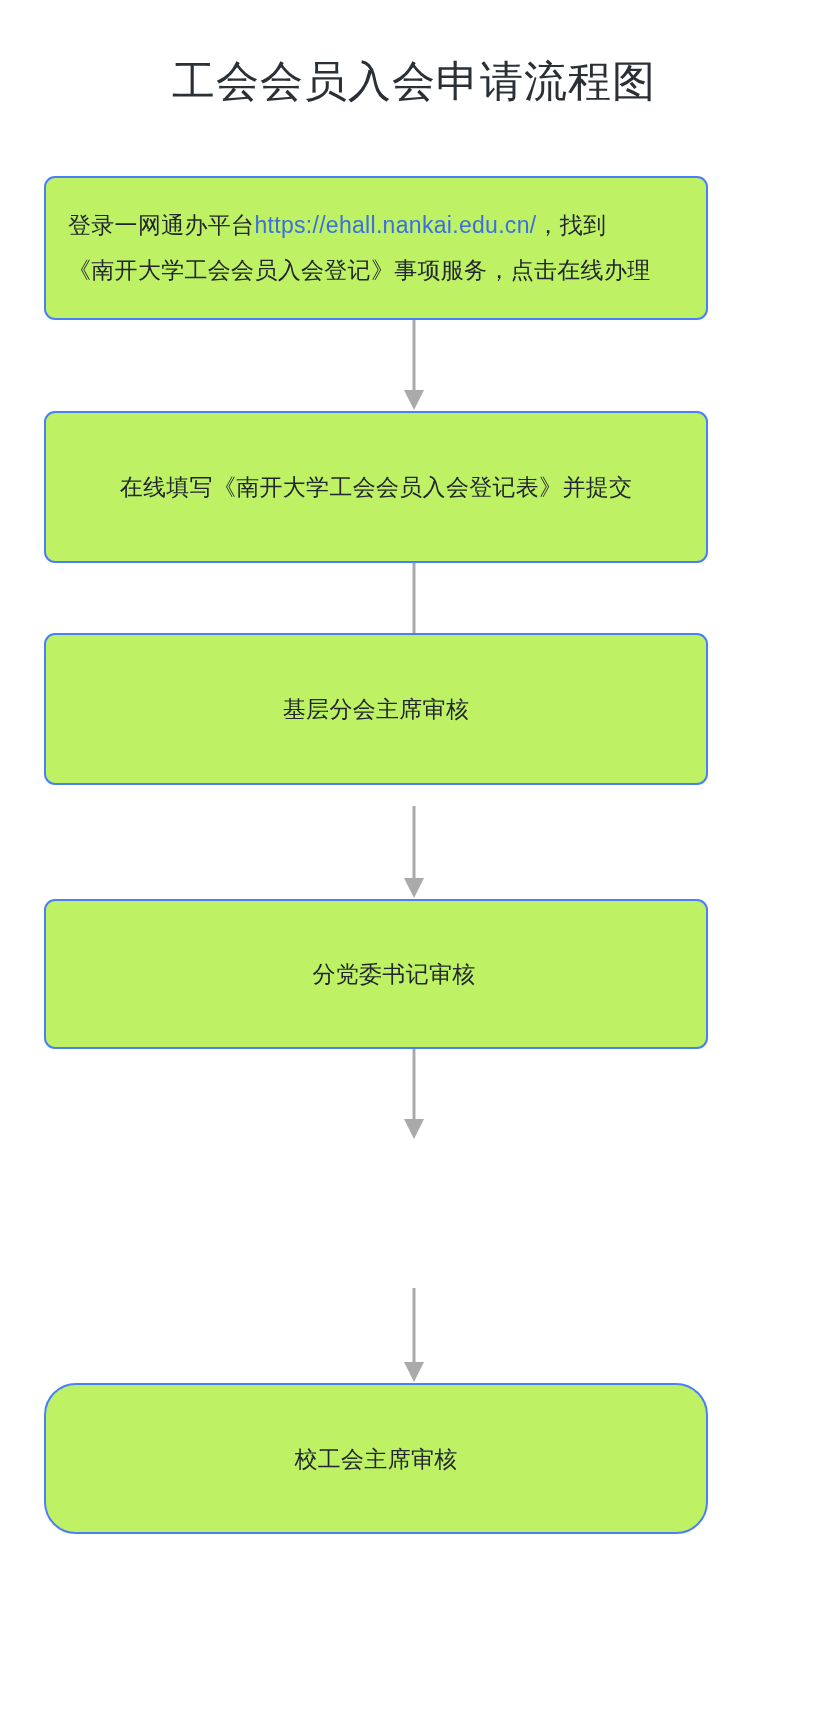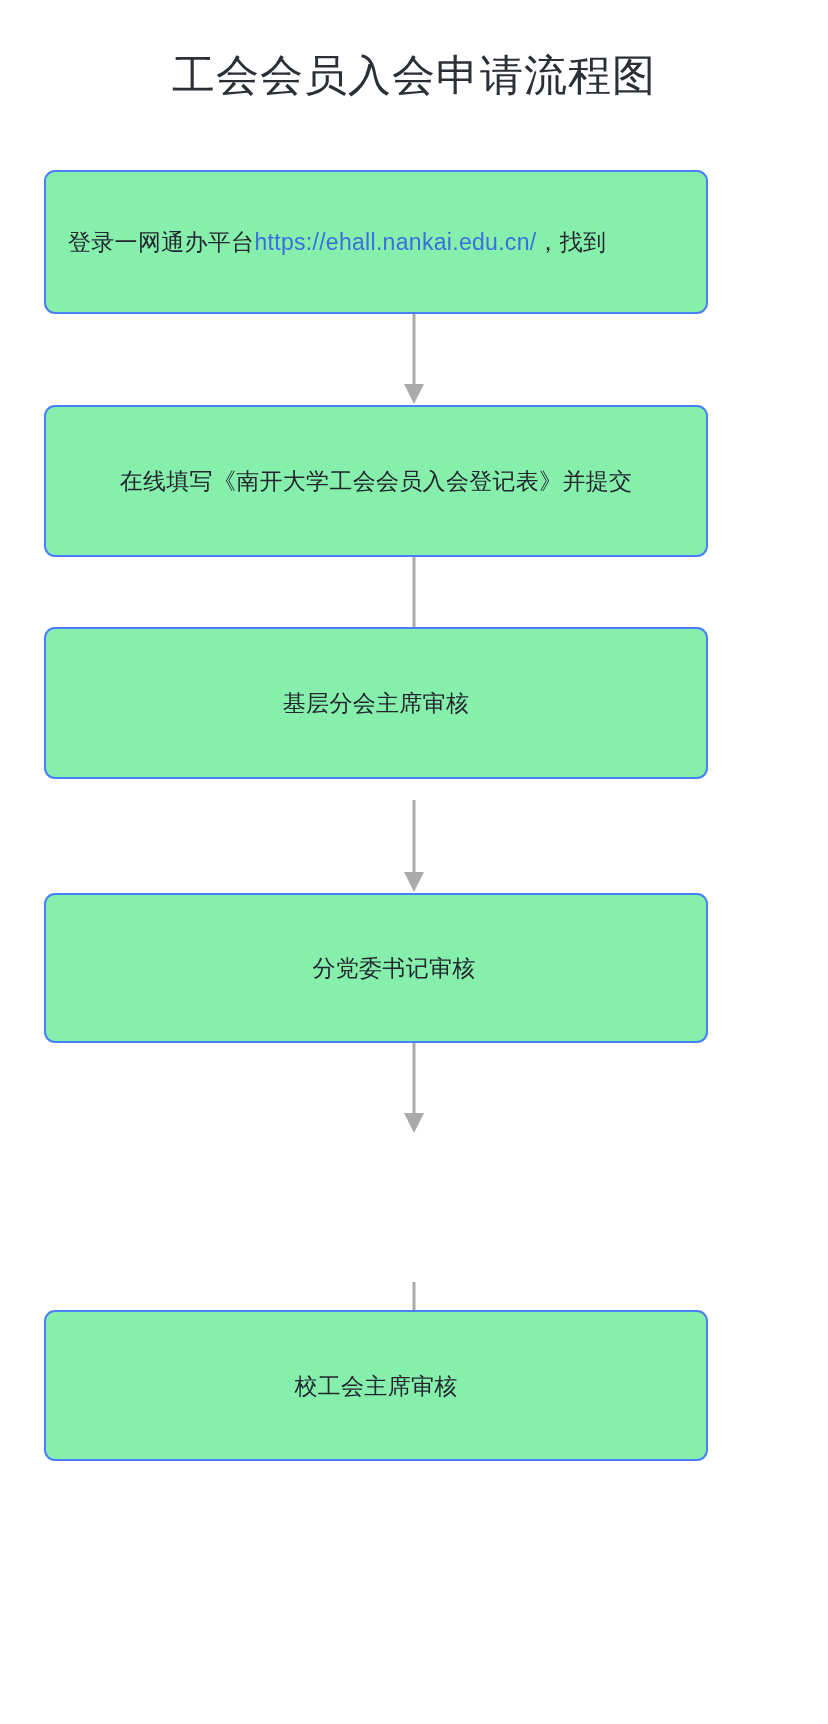--- a/index.html
+++ b/index.html
@@ -11,40 +11,41 @@
     height: 1724px;
     background: #ffffff;
     font-family: "Liberation Sans", "DejaVu Sans", sans-serif;
     color: #2c3038;
     overflow: hidden;
   }
   .page {
     position: relative;
     width: 828px;
     height: 1397px;
+    margin-top: 6px;
   }
   .title {
     position: absolute;
     left: 0;
     top: 47px;
     width: 828px;
     text-align: center;
     font-size: 43px;
     line-height: 56px;
     letter-spacing: 1px;
     color: #2b2f36;
     font-weight: 500;
     white-space: nowrap;
   }
   .node {
     position: absolute;
     left: 44px;
     width: 664px;
     box-sizing: border-box;
-    background: #86efac;
+    background: #bef264;
     border: 2px solid #4a7ffa;
     border-radius: 11px;
     display: flex;
     align-items: center;
     justify-content: center;
   }
   .node-text {
     font-size: 23px;
     line-height: 40px;
     color: #22262e;
@@ -59,21 +60,21 @@
   }
   .node.first .node-text {
     text-align: left;
     padding: 0 22px;
     line-height: 45px;
   }
   .node.n2 { top: 405px; height: 152px; }
   .node.n3 { top: 627px; height: 152px; }
   .node.n4 { top: 893px; height: 150px; padding-left: 36px; }
   .node.n5 { top: 1134px; height: 148px; }
-  .node.n6 { top: 1310px; height: 151px; }
+  .node.n6 { top: 1377px; height: 151px; border-radius: 32px; }
 
   .link {
     color: #3b6fe0;
     text-decoration: none;
   }
 
   .arrow {
     position: absolute;
     left: 50%;
     transform: translateX(-50%);
@@ -89,20 +90,21 @@
 </head>
 <body>
 
 <div class="page">
 
   <div class="title">工会会员入会申请流程图</div>
 
   <div class="node first">
     <div class="node-text">
       <span>登录一网通办平台</span><span class="link">https://ehall.nankai.edu.cn/</span><span>，找到</span><br>
+      <span>《南开大学工会会员入会登记》事项服务，点击在线办理</span>
     </div>
   </div>
 
   <div class="arrow a1">
     <svg viewBox="0 0 30 91" preserveAspectRatio="none">
       <line x1="15" y1="0" x2="15" y2="76" stroke="#aaaaaa" stroke-width="3"></line>
       <polygon points="15,90 5,70 25,70" fill="#aaaaaa"></polygon>
     </svg>
   </div>
 

